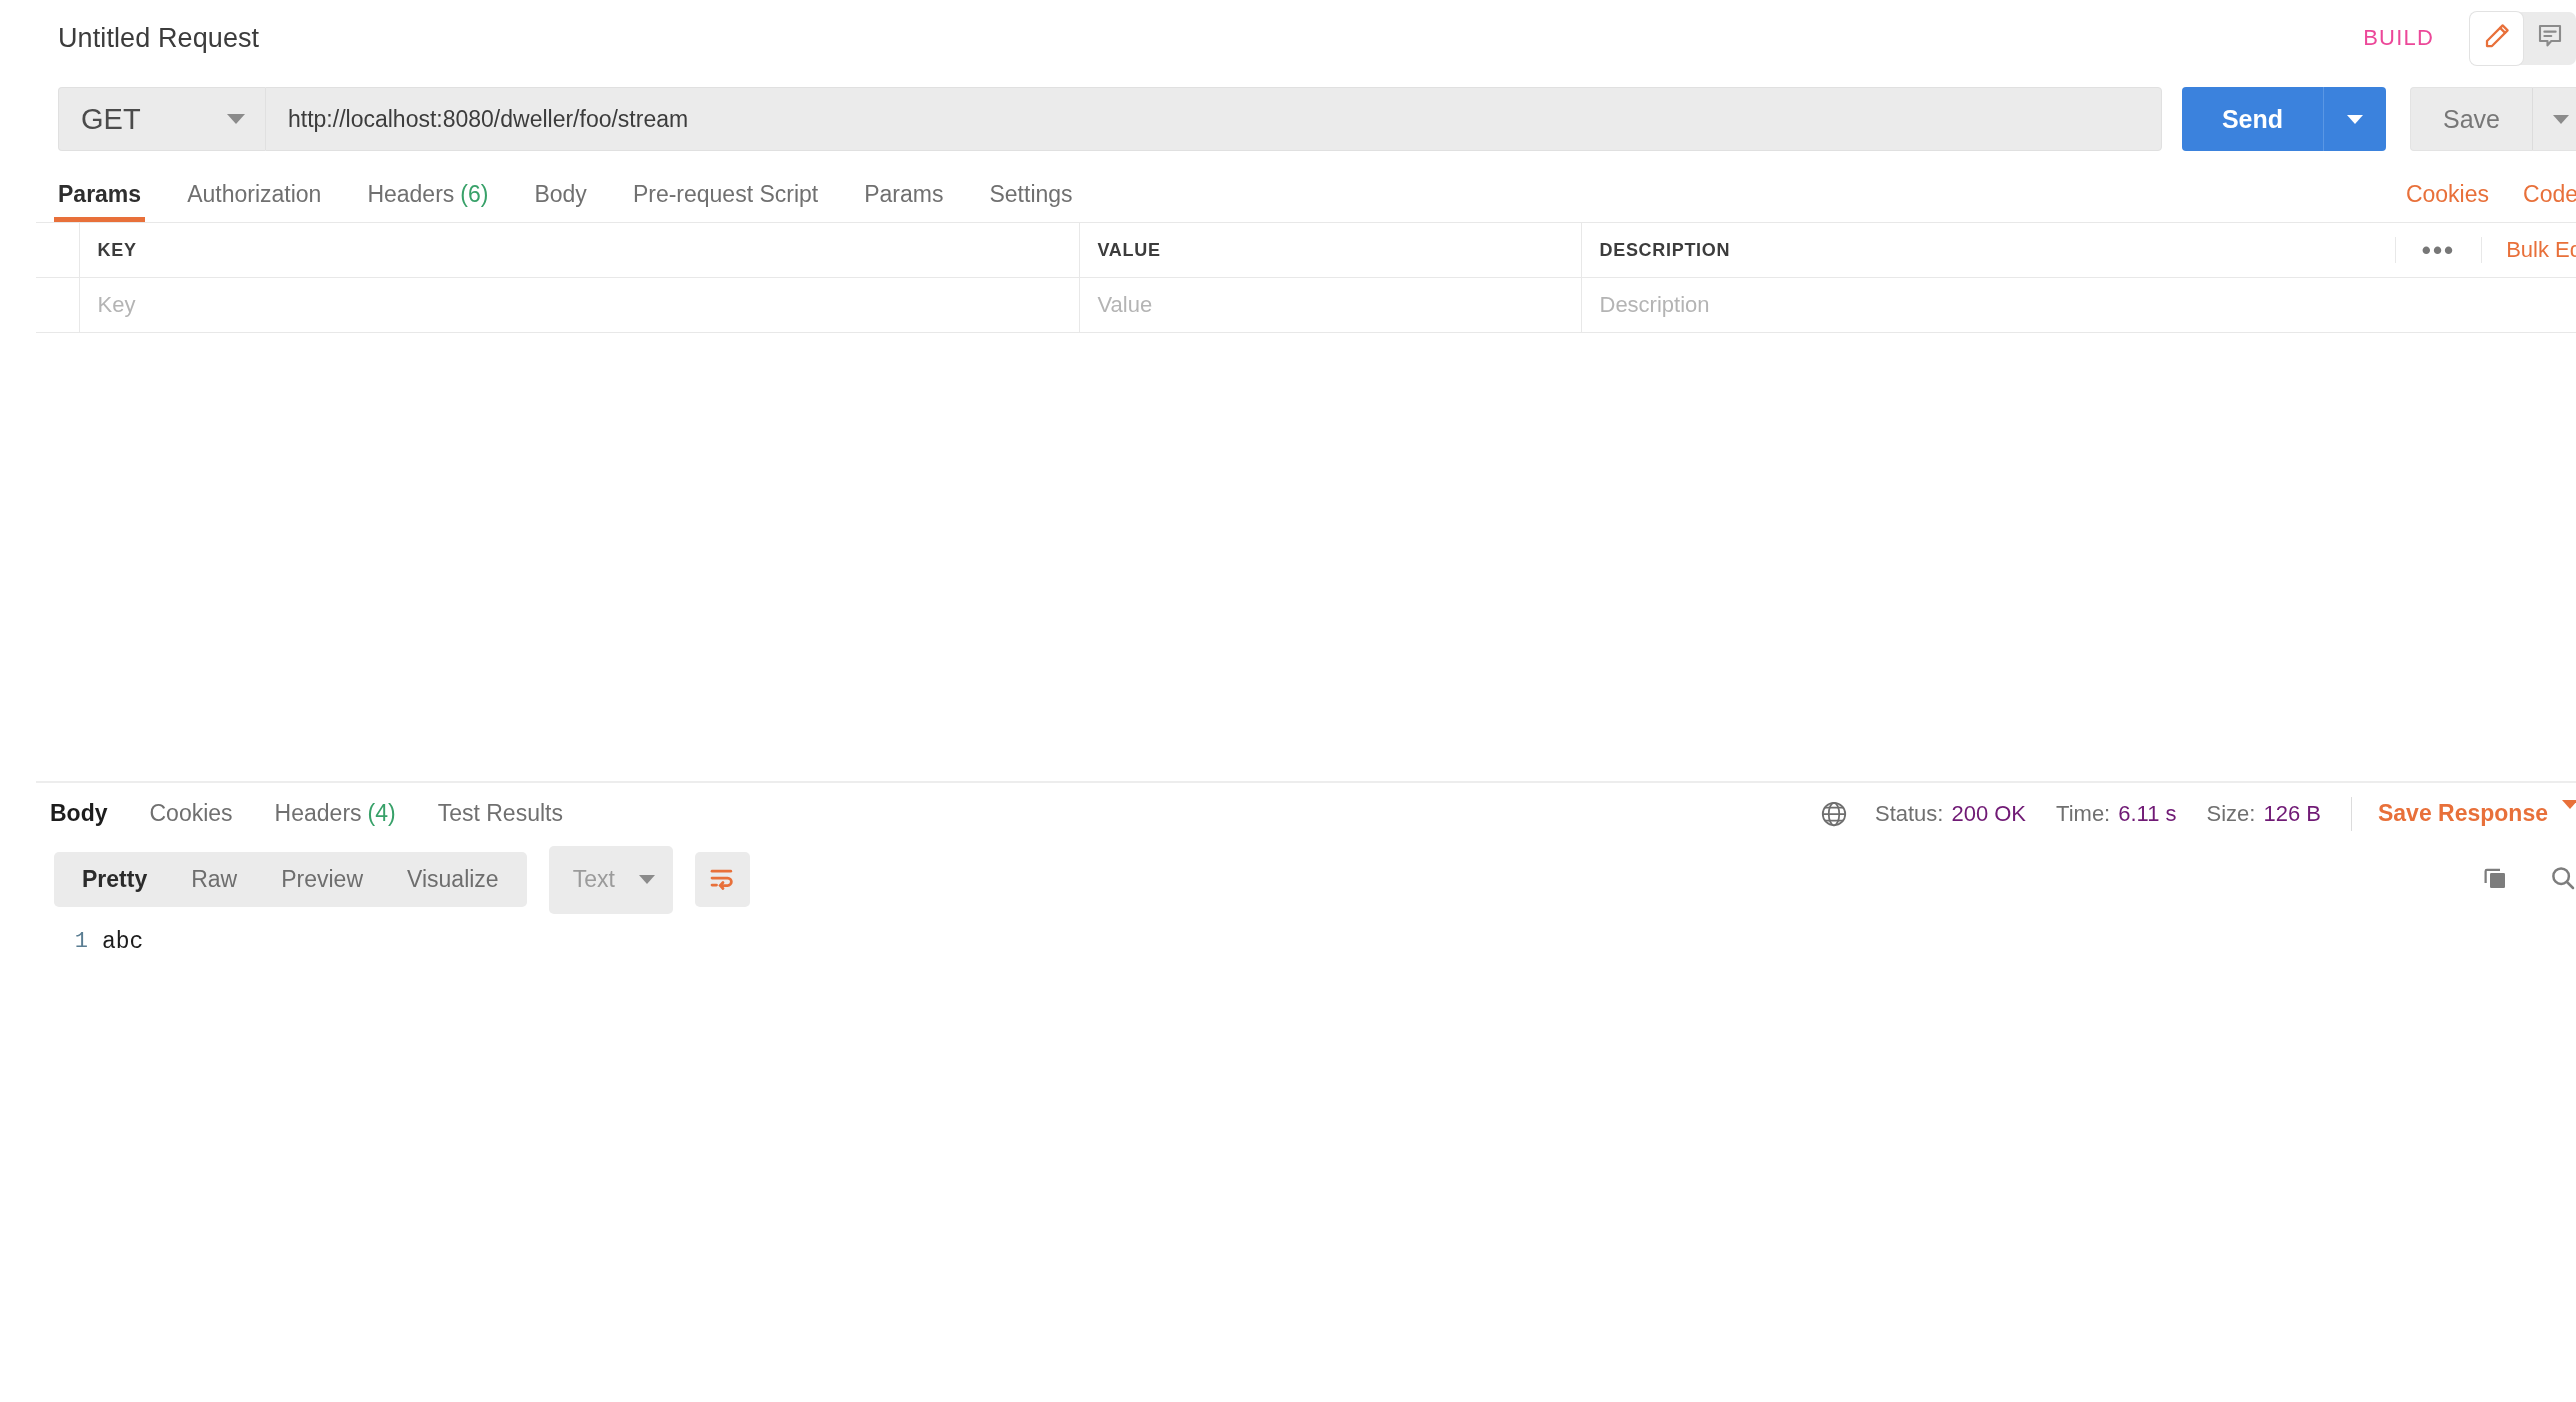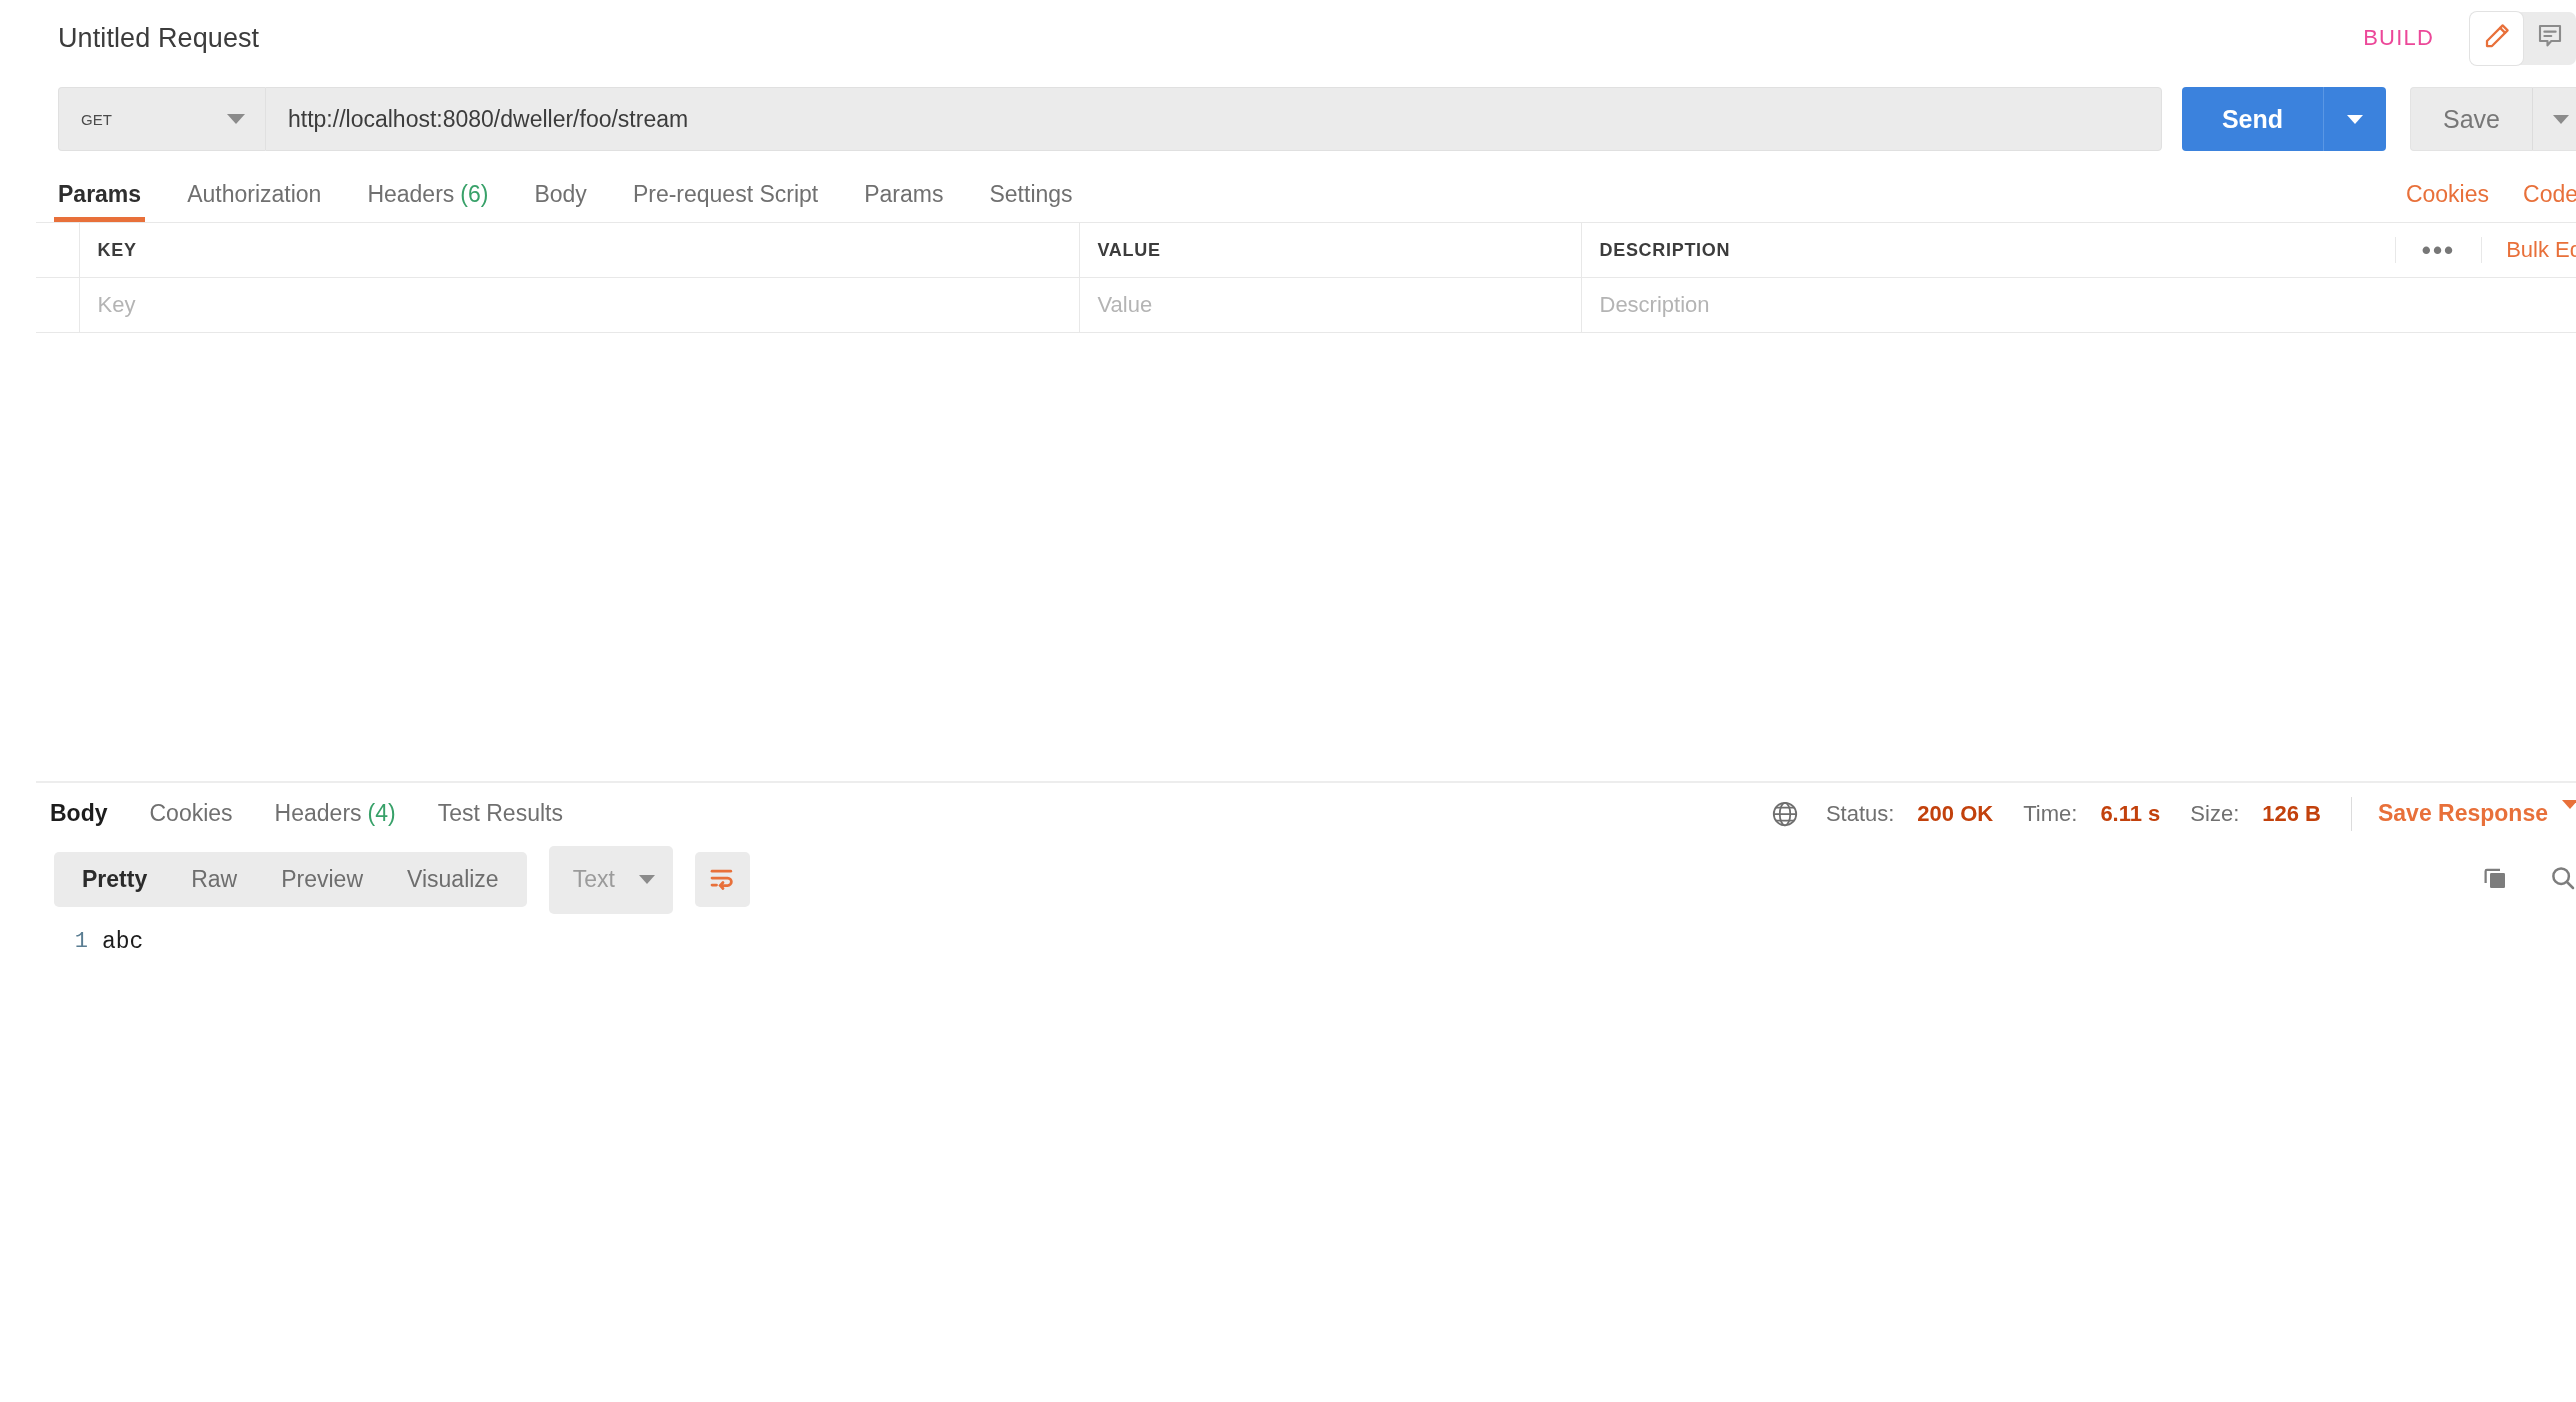--- a/index.html
+++ b/index.html
@@ -81,21 +81,21 @@
     height: 64px;
     background: #ebebeb;
     border: 1px solid #e0e0e0;
     border-right: none;
     border-radius: 4px 0 0 4px;
     display: flex;
     align-items: center;
     justify-content: space-between;
     padding: 0 20px 0 22px;
     box-sizing: border-box;
-    font-size: 15px;
+    font-size: 29px;
     color: #4b4b4b;
   }
   .url-input {
     flex: 1 1 auto;
     height: 64px;
     background: #ebebeb;
     border: 1px solid #e0e0e0;
     border-radius: 0 4px 4px 0;
     display: flex;
     align-items: center;
@@ -279,21 +279,21 @@
   .rtab.active { color: #1d1d1d; font-weight: bold; }
   .rtab .cnt { color: #38a169; font-weight: normal; margin-left: 6px; }
   .res-meta {
     display: flex;
     align-items: center;
     font-size: 22px;
     color: #707070;
   }
   .globe-wrap { margin-right: 26px; display: flex; align-items: center; }
   .meta-item { margin-right: 30px; white-space: nowrap; }
-  .meta-item .val { color: #c2410c; margin-left: 23px; font-weight: bold; }
+  .meta-item .val { color: #701a75; margin-left: 8px; }
   .meta-sep {
     width: 1px; height: 34px; background: #dcdcdc; margin: 0 26px 0 0;
   }
   .save-response {
     color: #e8703a;
     font-size: 23px;
     font-weight: bold;
     display: flex;
     align-items: flex-start;
   }

